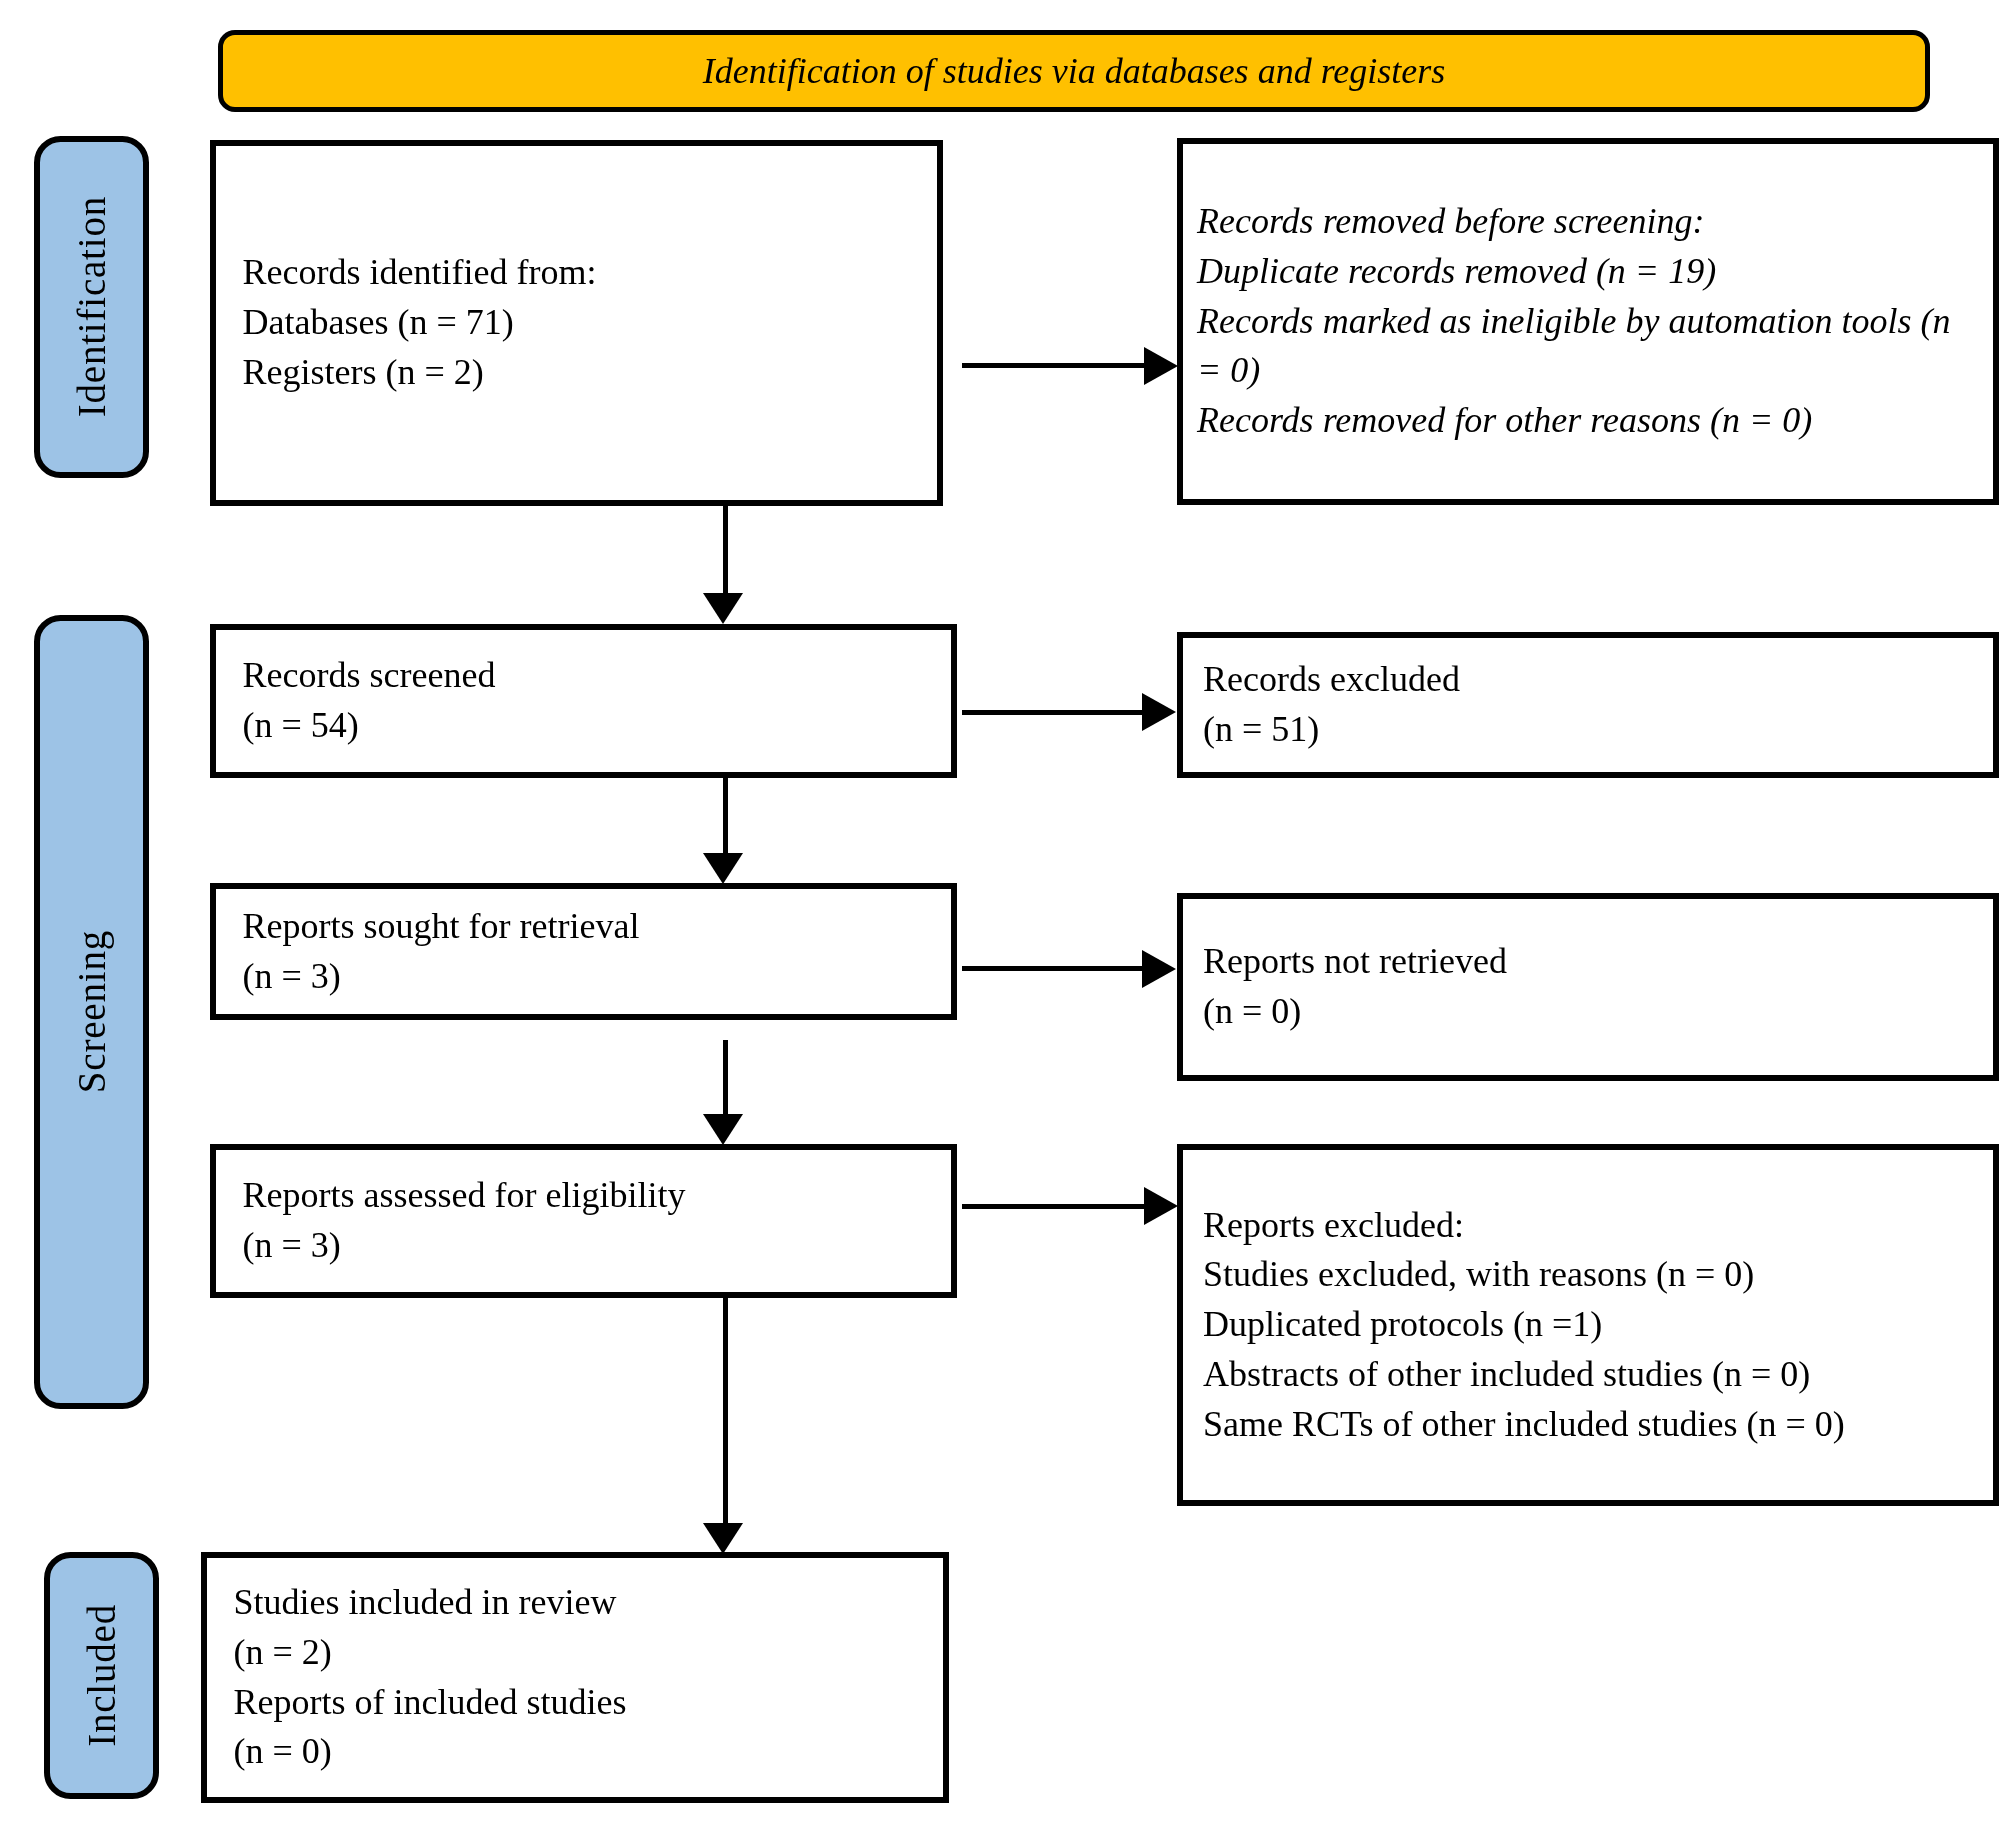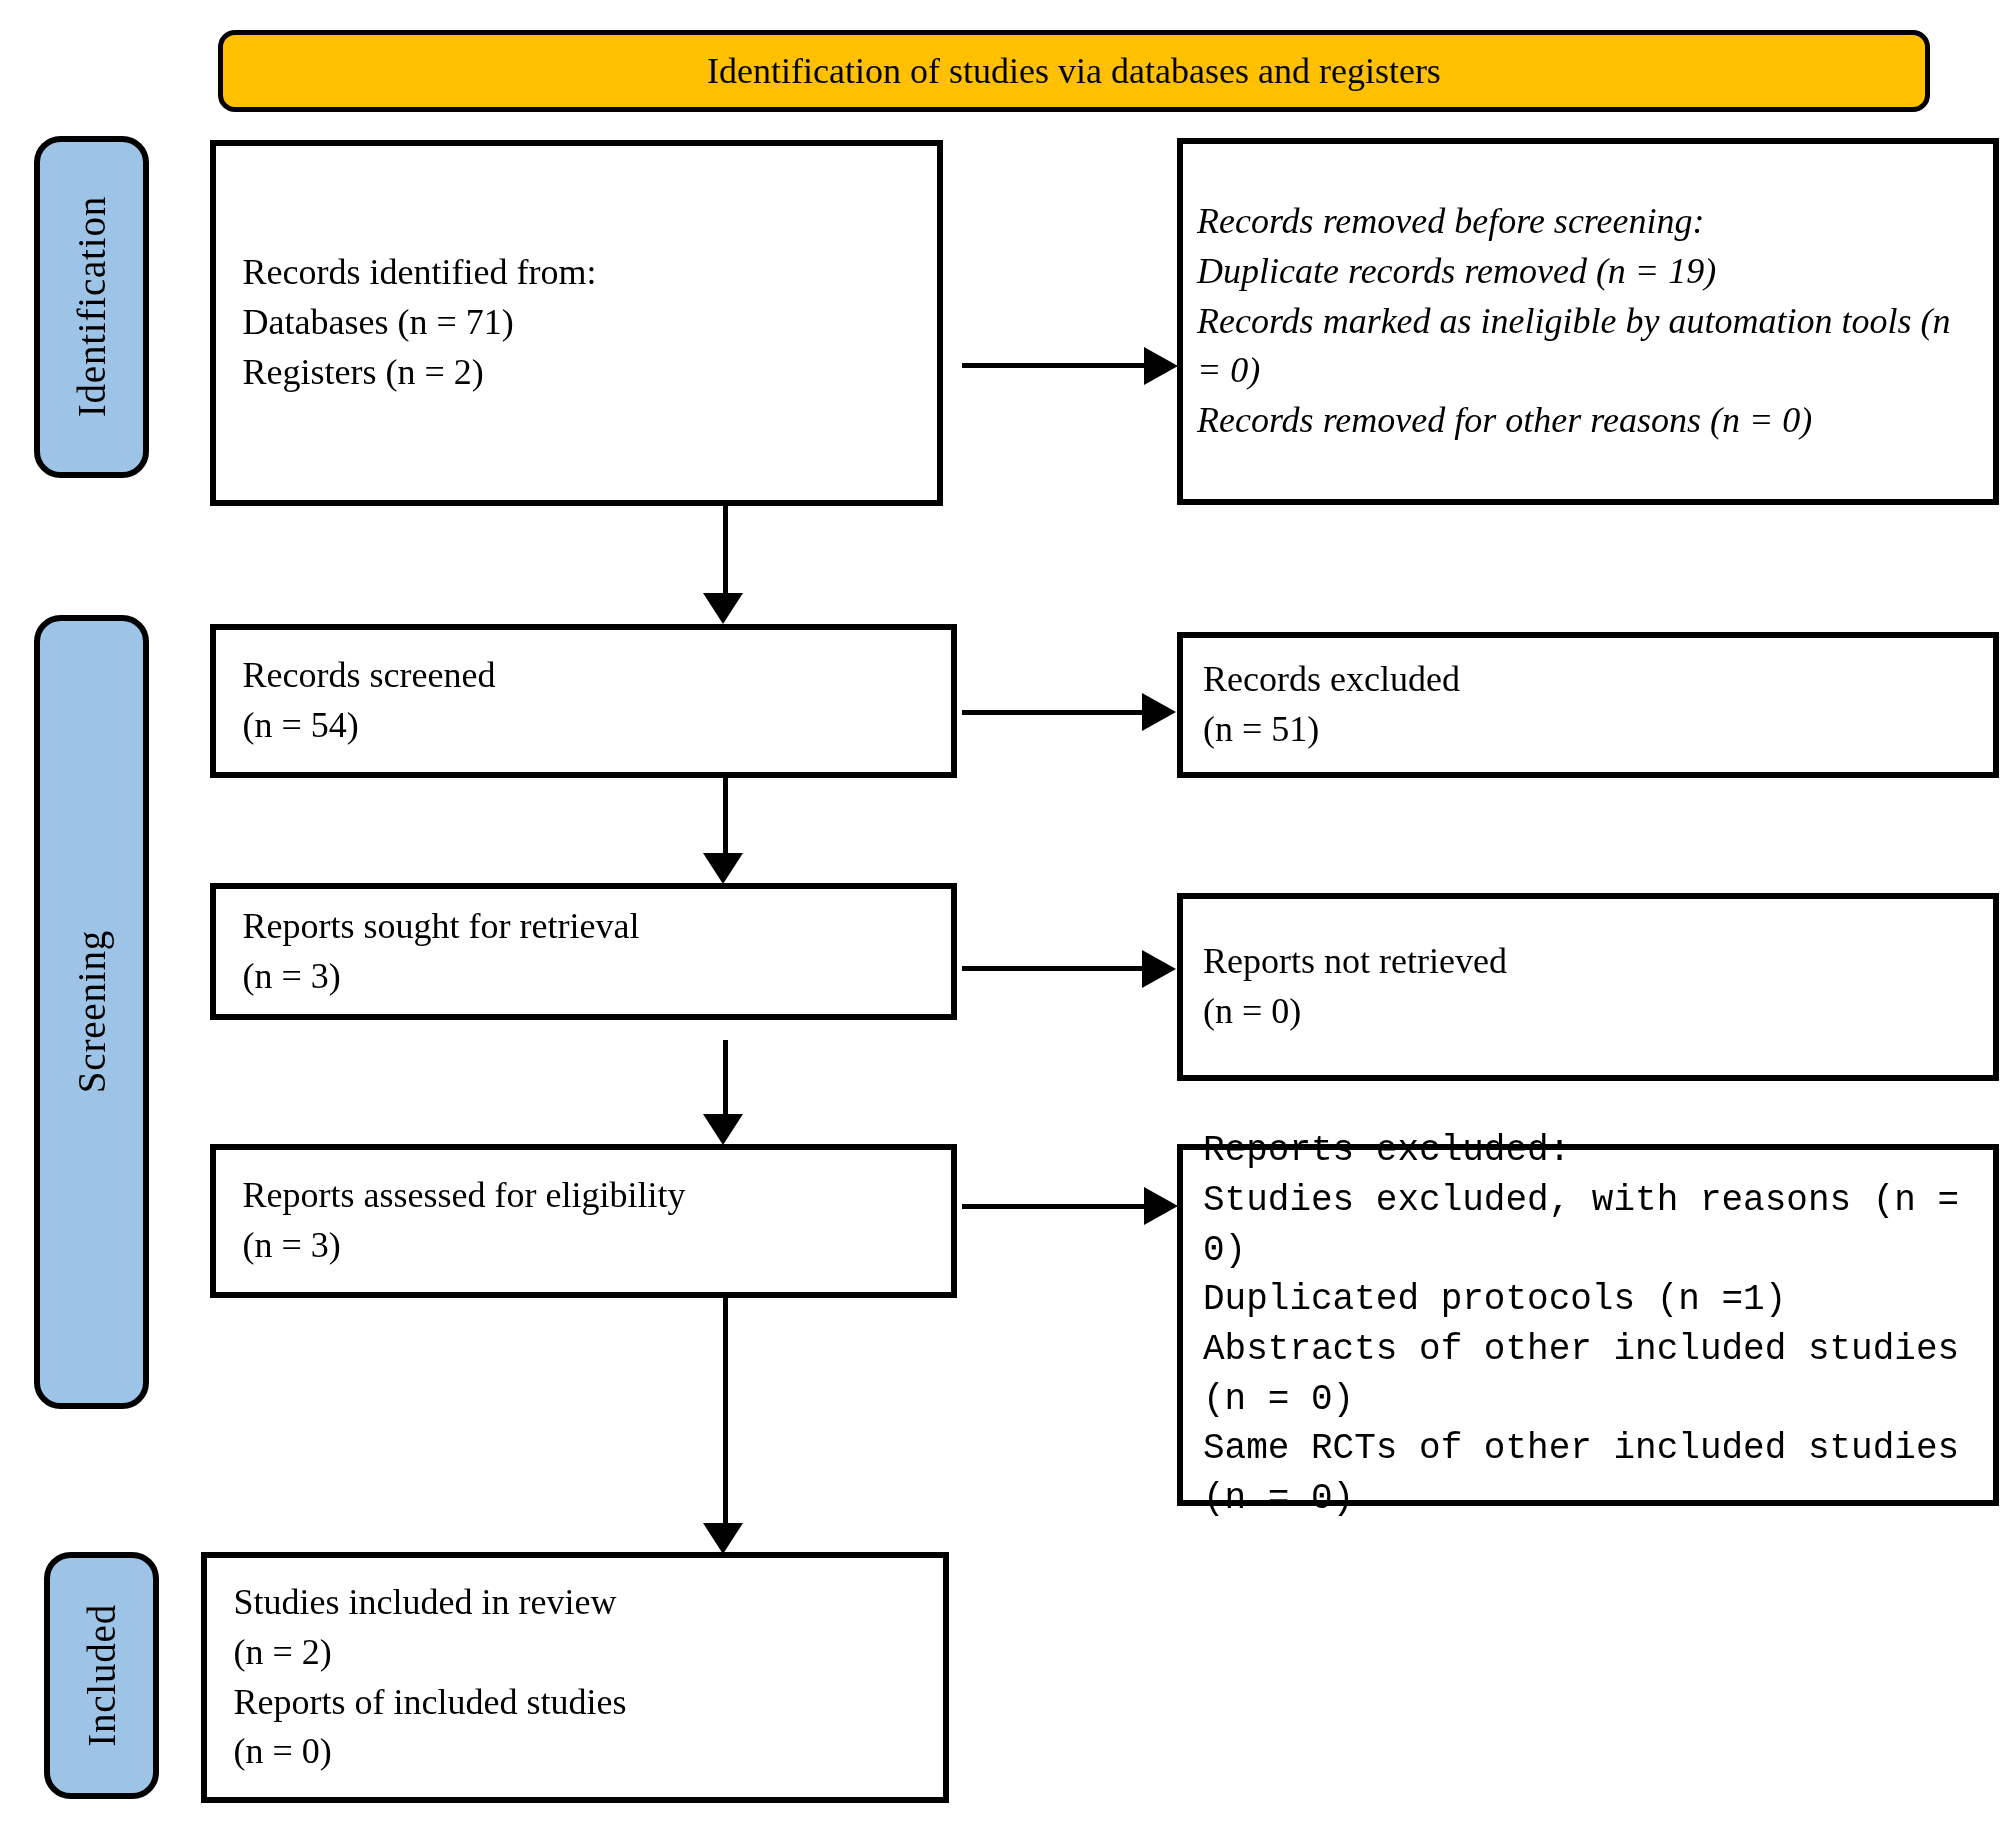--- a/index.html
+++ b/index.html
@@ -16,20 +16,21 @@
   .banner {
     position: absolute;
     left: 218px; top: 30px;
     width: 1712px; height: 82px;
     background: #FFC000;
     border: 5.4px solid #000;
     border-radius: 17px;
     display: flex; align-items: center; justify-content: center;
     font-size: 36px;
     box-sizing: border-box;
+    font-style: italic;
   }
 
   
   .stage {
     position: absolute;
     background: #9DC3E6;
     border: 6.2px solid #000;
     border-radius: 26.5px;
     display: flex; align-items: center; justify-content: center;
     box-sizing: border-box;
@@ -56,21 +57,21 @@
     white-space: pre-line;
     padding: 7.8px 14px 7.8px 26.5px;
   }
   .box-records-identified   { left: 210px;  top: 140px;  width: 733px;  height: 366px; }
   .box-records-removed      { left: 1177px; top: 138px;  width: 822px; height: 367px; padding-left: 14px; font-style: italic; }
   .box-records-screened     { left: 210px;  top: 624px;  width: 747px;  height: 154px; }
   .box-records-excluded     { left: 1177px; top: 632px;  width: 822px; height: 146px; padding-left: 20px; }
   .box-reports-sought       { left: 210px;  top: 883px; width: 747px;  height: 137px; }
   .box-reports-not-retrieved{ left: 1177px; top: 893px; width: 822px; height: 188px; padding-left: 20px; }
   .box-reports-assessed     { left: 210px;  top: 1144px; width: 747px;  height: 154px; }
-  .box-reports-excluded     { left: 1177px; top: 1144px; width: 822px; height: 362px; padding-left: 20px; font-family: Liberation Mono, monospace; }
+  .box-reports-excluded     { left: 1177px; top: 1144px; width: 822px; height: 362px; padding-left: 20px; }
   .box-studies-included     { left: 201px;  top: 1552px; width: 748px;  height: 251px; }
 
   
   .shaft-v { position: absolute; width: 5.4px;  background: #000; }
   .shaft-h { position: absolute; height: 5.4px; background: #000; }
   .head-down {
     position: absolute; width: 0; height: 0;
     border-left: 20px solid transparent;
     border-right: 20px solid transparent;
     border-top: 31px solid #000;

